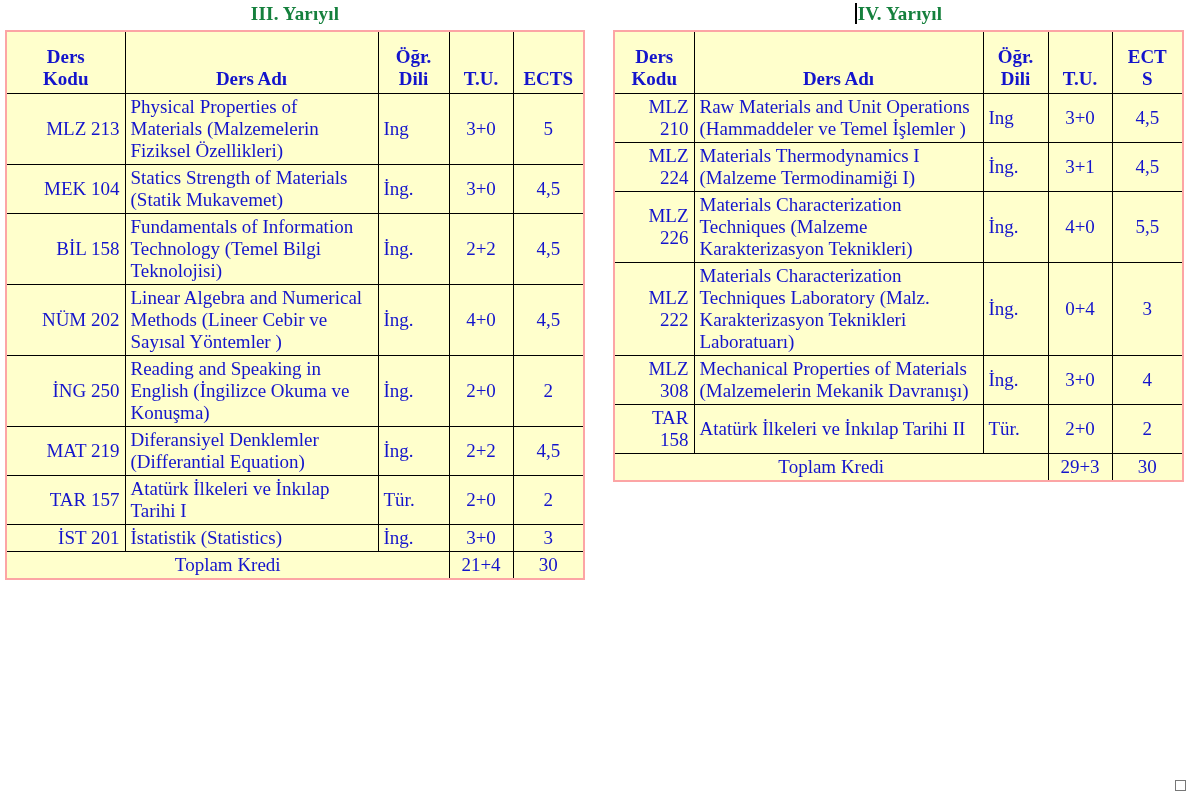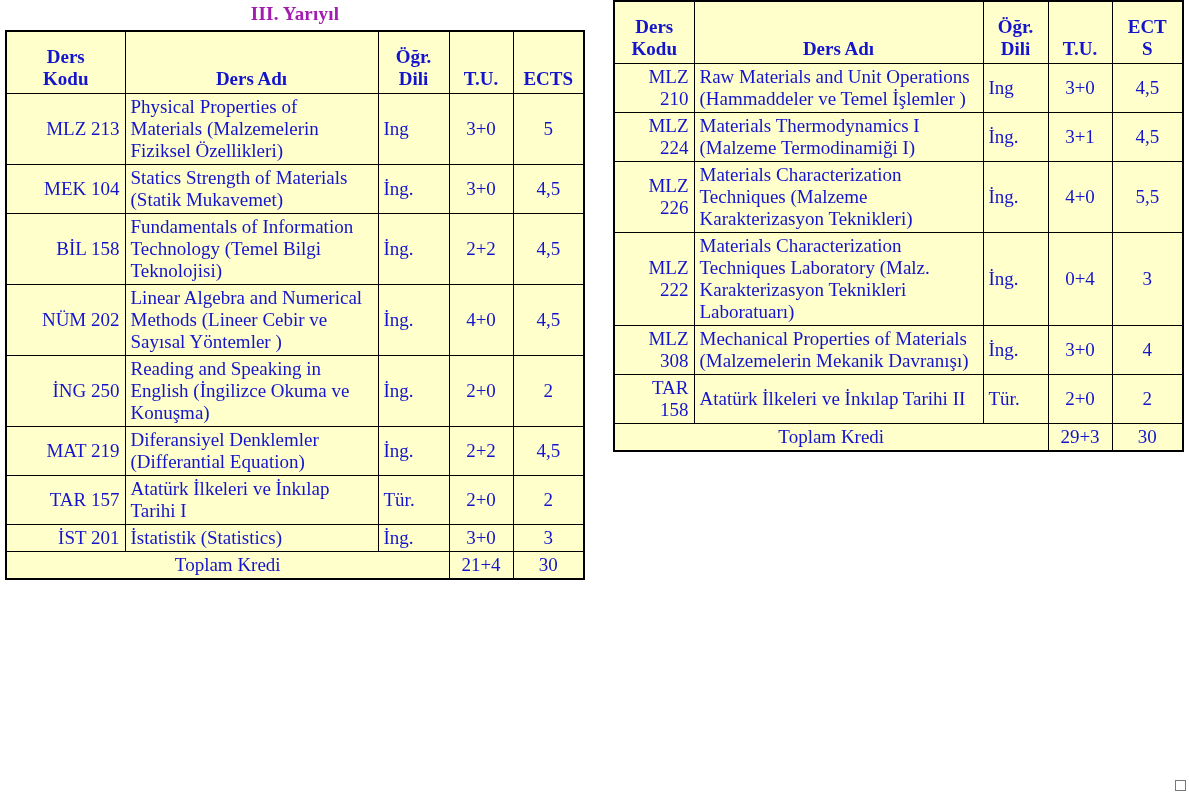--- a/index.html
+++ b/index.html
@@ -24,41 +24,41 @@
     top: 0;
   }
   #block-left  { left: 5px;   width: 580px; }
   #block-right { left: 613px; width: 571px; }
 
   .sem-title {
     text-align: center;
     font-family: "Liberation Serif", "DejaVu Serif", serif;
     font-weight: bold;
     font-size: 19px;
-    color: #a21caf;
+    color: #15803d;
     height: 30px;
     line-height: 28px;
     letter-spacing: 0.2px;
     white-space: nowrap;
   }
   .sem-title .caret {
     display: inline-block;
     width: 2px;
     height: 21px;
     background: #000;
     vertical-align: -4px;
     margin-right: 1px;
   }
 
   table.course-table {
     border-collapse: collapse;
     table-layout: fixed;
     width: 100%;
     background: #f97316;
-    border: 2px solid #000000;
+    border: 2px solid #fca5a5;
   }
   table.course-table td,
   table.course-table th {
     border: 1px solid #000000;
     color: #1414cc;
     font-size: 19px;
     line-height: 22px;
     padding: 2px 5px;
     vertical-align: middle;
     font-weight: normal;
@@ -206,20 +206,23 @@
         <tr>
           <td class="total-label" colspan="3">Toplam Kredi</td>
           <td class="total-tu">21+4</td>
           <td class="total-ects">30</td>
         </tr>
       </tbody>
     </table>
   </div>
 
   <div class="semester-block" id="block-right">
+    <div class="sem-title">
+      <span class="caret"></span><span>IV. Yarıyıl</span>
+    </div>
 
     <table class="course-table" id="table-right">
       <colgroup>
         <col class="w-code">
           <col class="w-name">
           <col class="w-lang">
           <col class="w-tu">
           <col class="w-ects">
       </colgroup>
       <thead>

